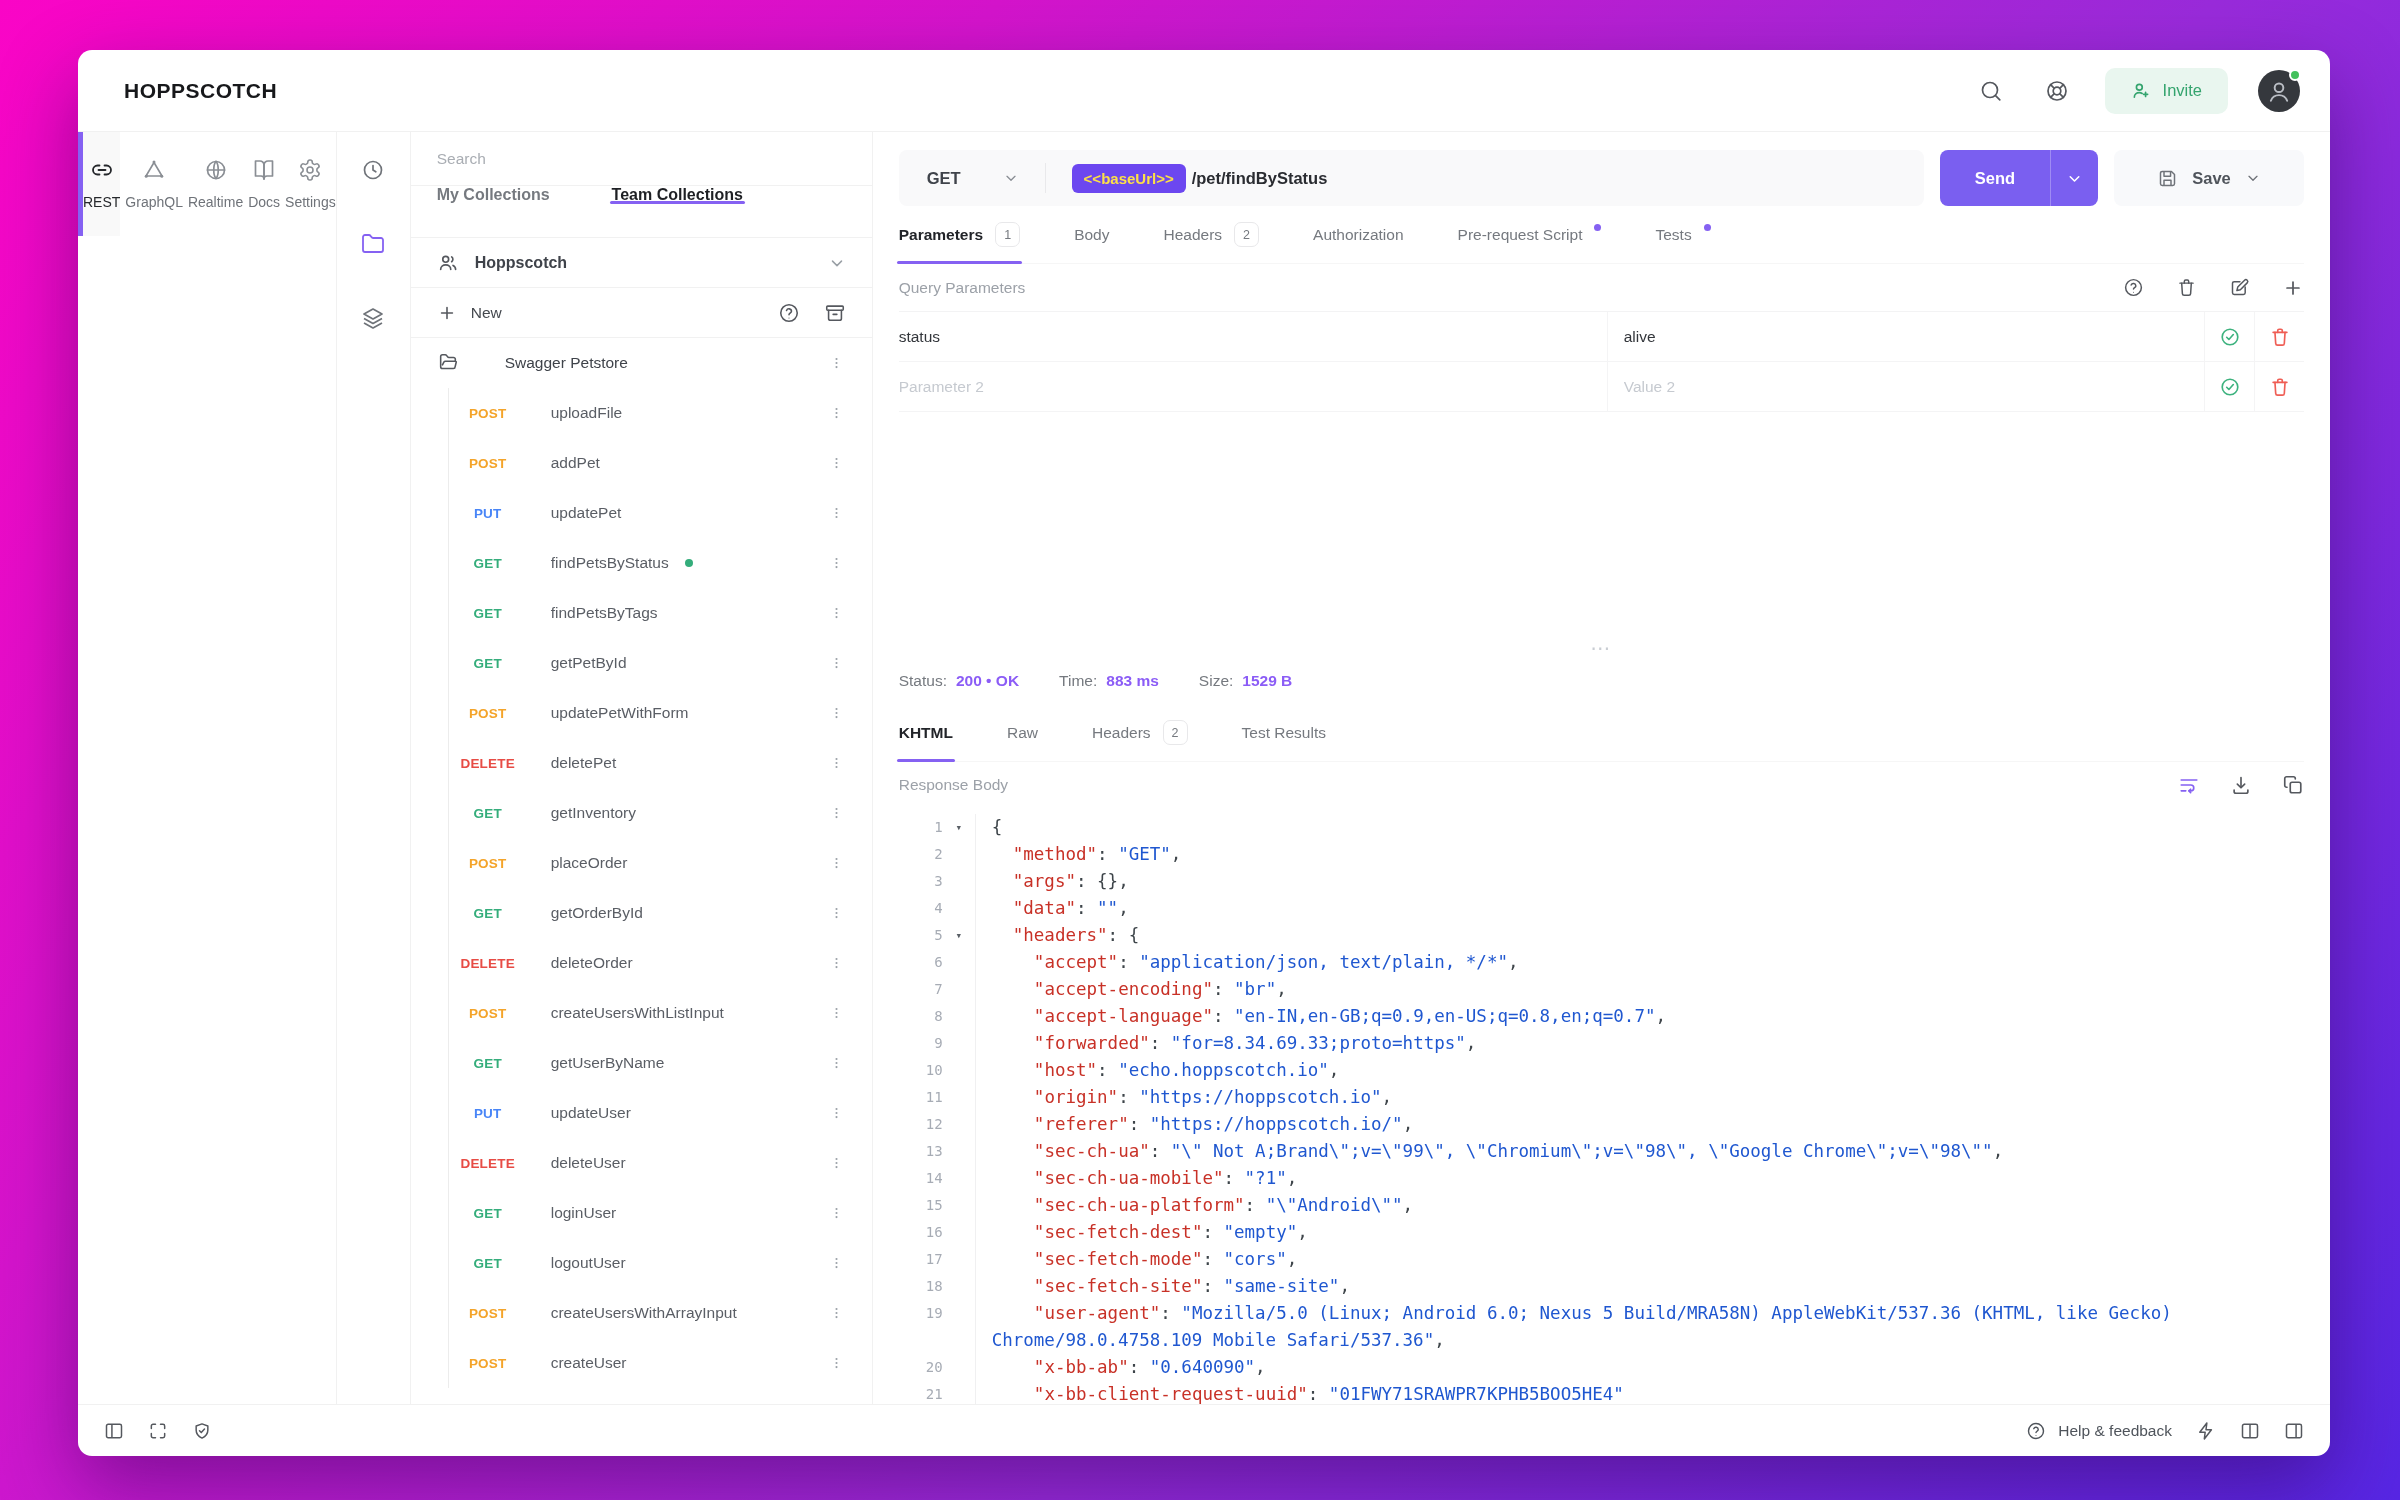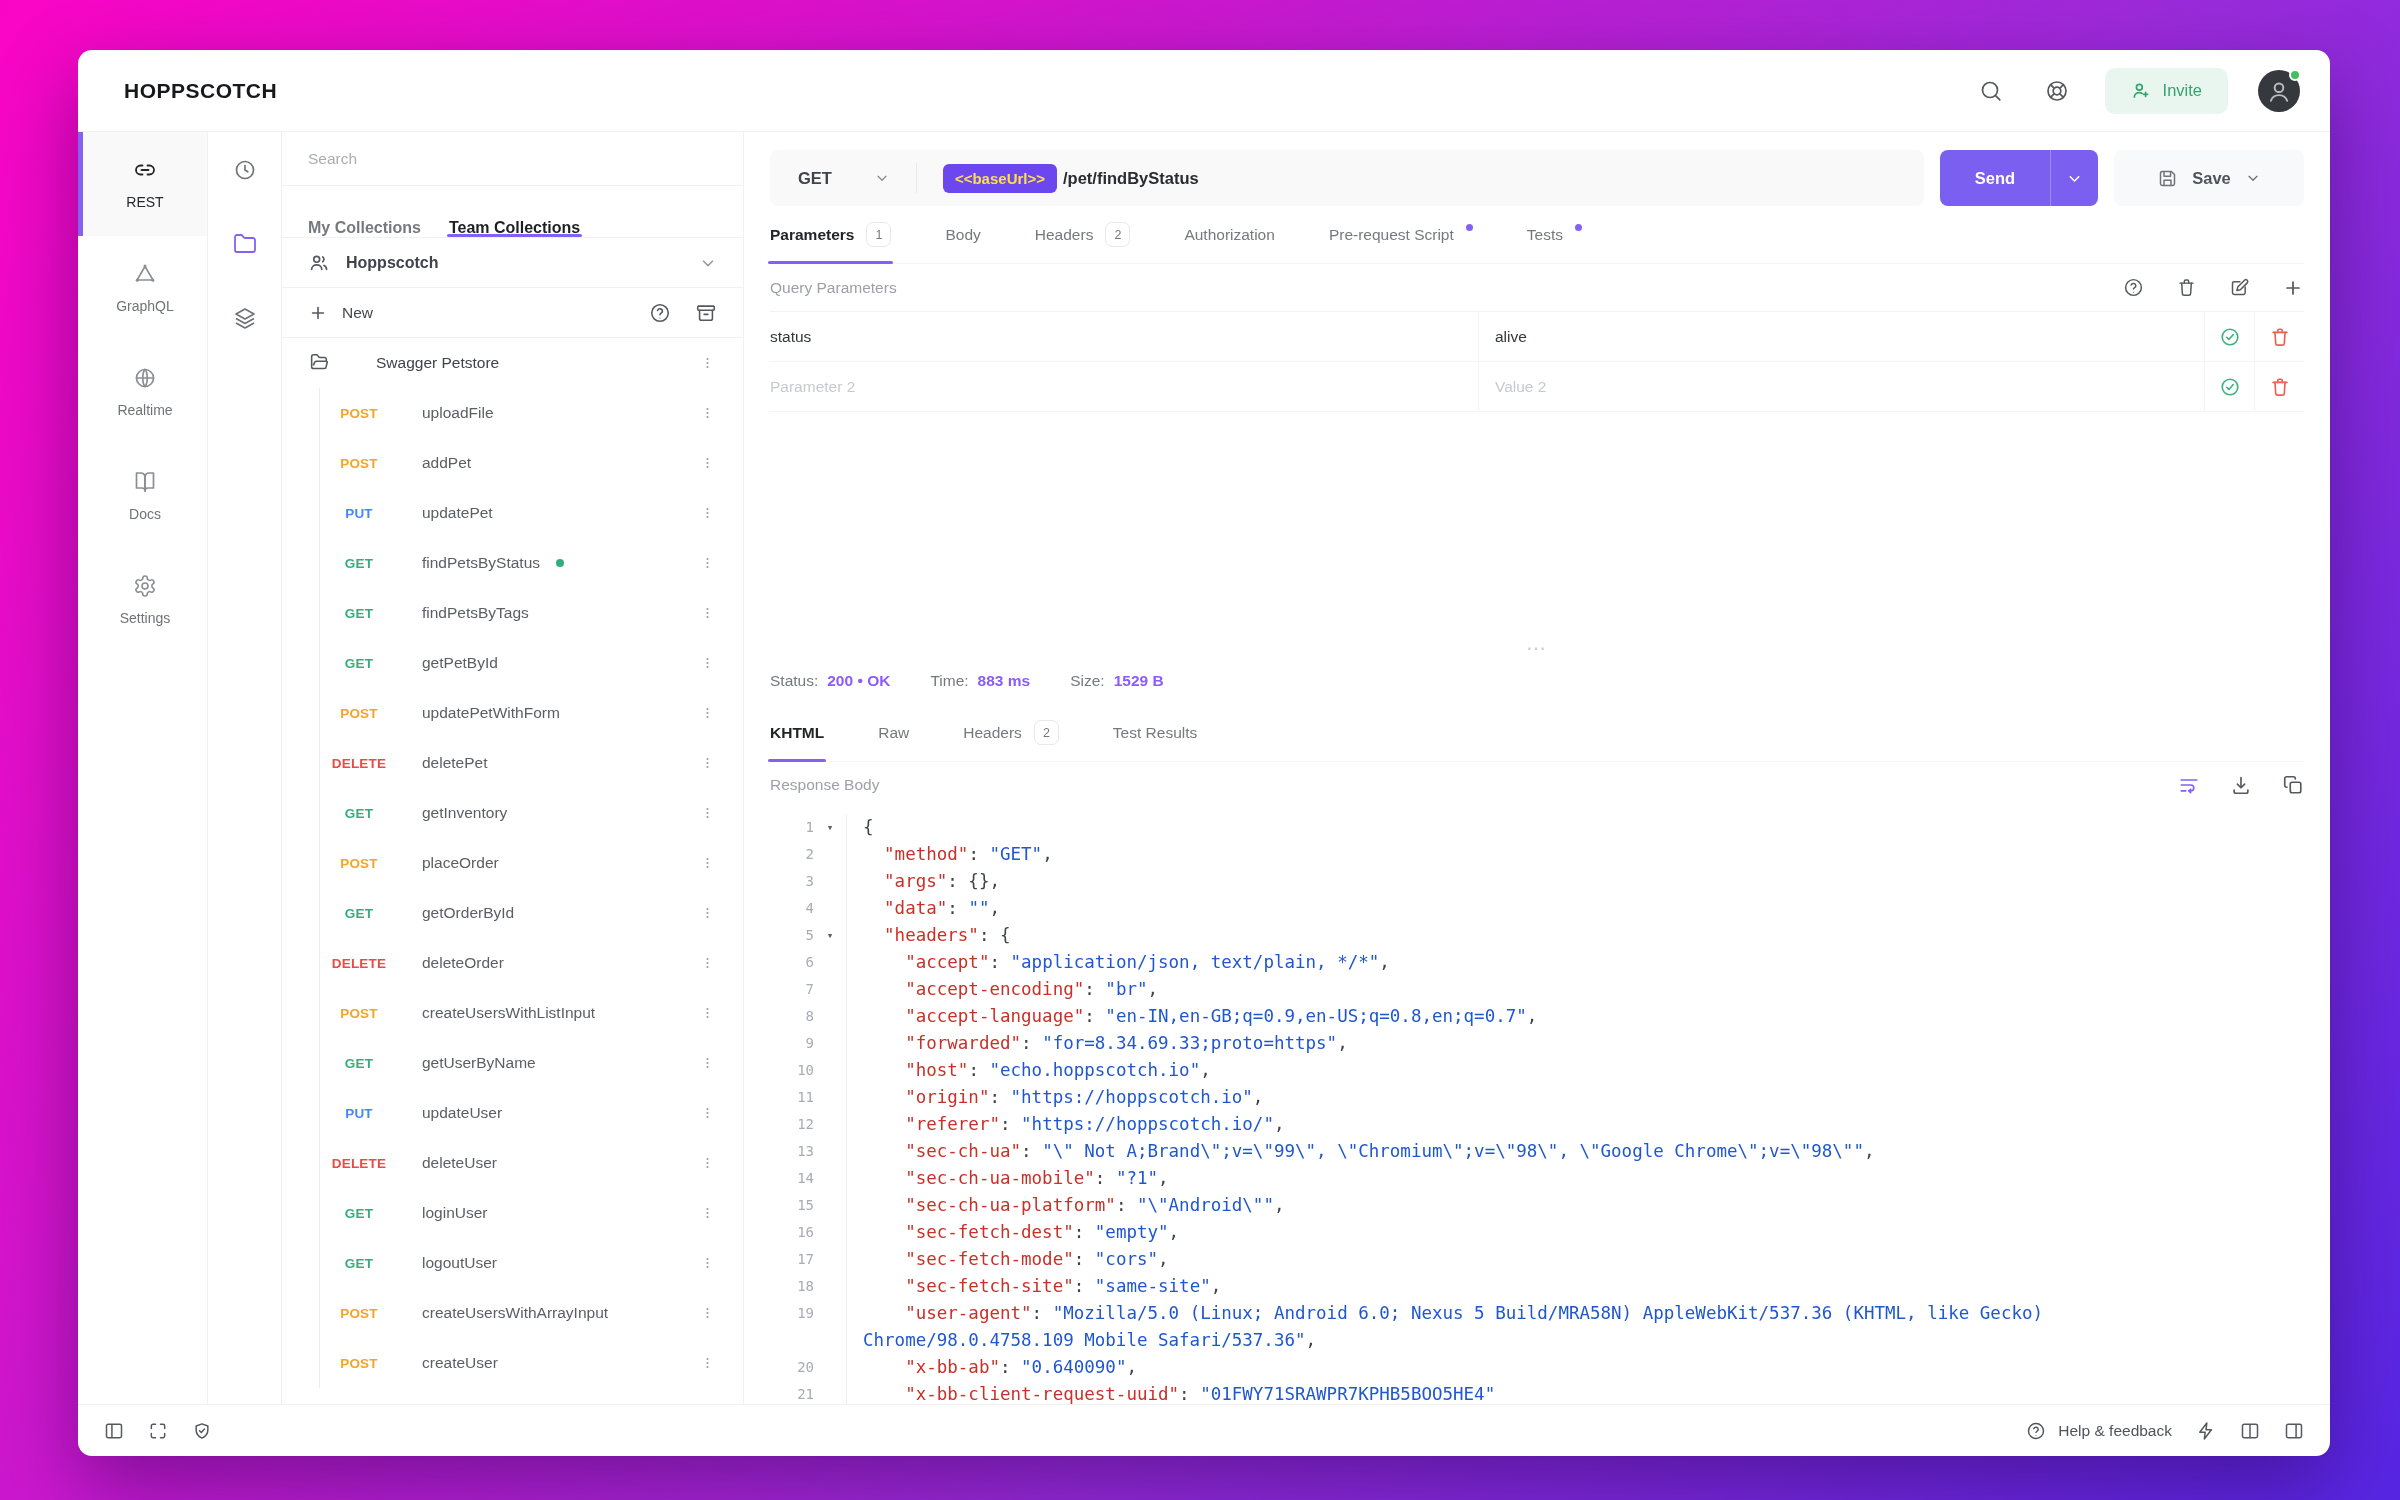--- a/index.html
+++ b/index.html
@@ -27,37 +27,37 @@
   .topbar-right { margin-left:auto; display:flex; align-items:center; gap:30px; }
   .icon-btn { color:#55585E; display:flex; align-items:center; justify-content:center; padding:6px; }
   .invite-btn { display:flex; align-items:center; gap:12px; height:46px; padding:0 26px; border-radius:10px; background:#E9F6EF; color:#34A46E; font-size:16.5px; font-weight:400; }
   .avatar { position:relative; width:42px; height:42px; border-radius:50%; background:#35383D; display:flex; align-items:center; justify-content:center; color:#B9BDC4; }
   .avatar-dot { position:absolute; top:-1px; right:-1px; width:12px; height:12px; border-radius:50%; background:#43C05C; border:2px solid #fff; }
 
   
   .content { flex:1; display:flex; min-height:0; }
 
   
-  .rail { flex:0 0 130px; border-right:1px solid #F1F1F1; display:flex; flex-direction:column; }
+  .rail { flex:0 0 130px; border-right:1px solid #F1F1F1; display:flex; }
   .rail-item { height:104px; display:flex; flex-direction:column; align-items:center; justify-content:center; gap:12px; color:#8A8E94; border-left:5px solid transparent; }
   .rail-item .rail-label { font-size:14px; color:#6F7379; }
   .rail-item.active { background:#F9F9F9; border-left-color:#8561F2; color:#26282C; }
   .rail-item.active .rail-label { color:#26282C; font-weight:500; }
 
   
   .subrail { flex:0 0 74px; border-right:1px solid #F1F1F1; display:flex; flex-direction:column; align-items:center; padding-top:20px; gap:38px; }
   .subrail .icon-btn { color:#6F7379; }
   .subrail .icon-btn.active { color:#8561F2; }
 
   
   .collections { flex:0 0 462px; border-right:1px solid #F1F1F1; display:flex; flex-direction:column; overflow:hidden; }
   .search-row { flex:0 0 54px; display:flex; align-items:center; padding:0 26px; border-bottom:1px solid #F1F1F1; }
   .search-row input { border:none; width:100%; font-size:15.5px; color:#34373C; background:transparent; }
   .search-row input::placeholder { color:#A9ADB3; }
-  .col-tabs { flex:0 0 52px; display:flex; align-items:flex-end; gap:28px; padding:0 26px; border-bottom:1px solid #F1F1F1; }
+  .col-tabs { flex:0 0 52px; display:flex; align-items:flex-start; gap:62px; padding:0 26px; border-bottom:1px solid #F1F1F1; }
   .col-tab { position:relative; display:flex; align-items:center; font-size:16px; font-weight:600; color:#75797F; }
   .col-tab.active { color:#1E2024; }
   .col-tab.active::after { content:""; position:absolute; left:-2px; right:-2px; bottom:0; height:3px; border-radius:3px; background:#8561F2; }
   .team-row { flex:0 0 50px; display:flex; align-items:center; gap:16px; padding:0 26px; border-bottom:1px solid #F1F1F1; color:#55585E; }
   .team-name { font-size:16px; font-weight:600; color:#3F434A; flex:1; }
   .new-row { flex:0 0 50px; display:flex; align-items:center; padding:0 26px; gap:14px; border-bottom:1px solid #F1F1F1; }
   .new-label { font-size:15.5px; font-weight:500; color:#45494F; flex:1; text-align:left; }
   .new-left { display:flex; align-items:center; gap:14px; flex:1; color:#55585E; }
   .row-icons { display:flex; align-items:center; gap:24px; color:#75797F; }
 

